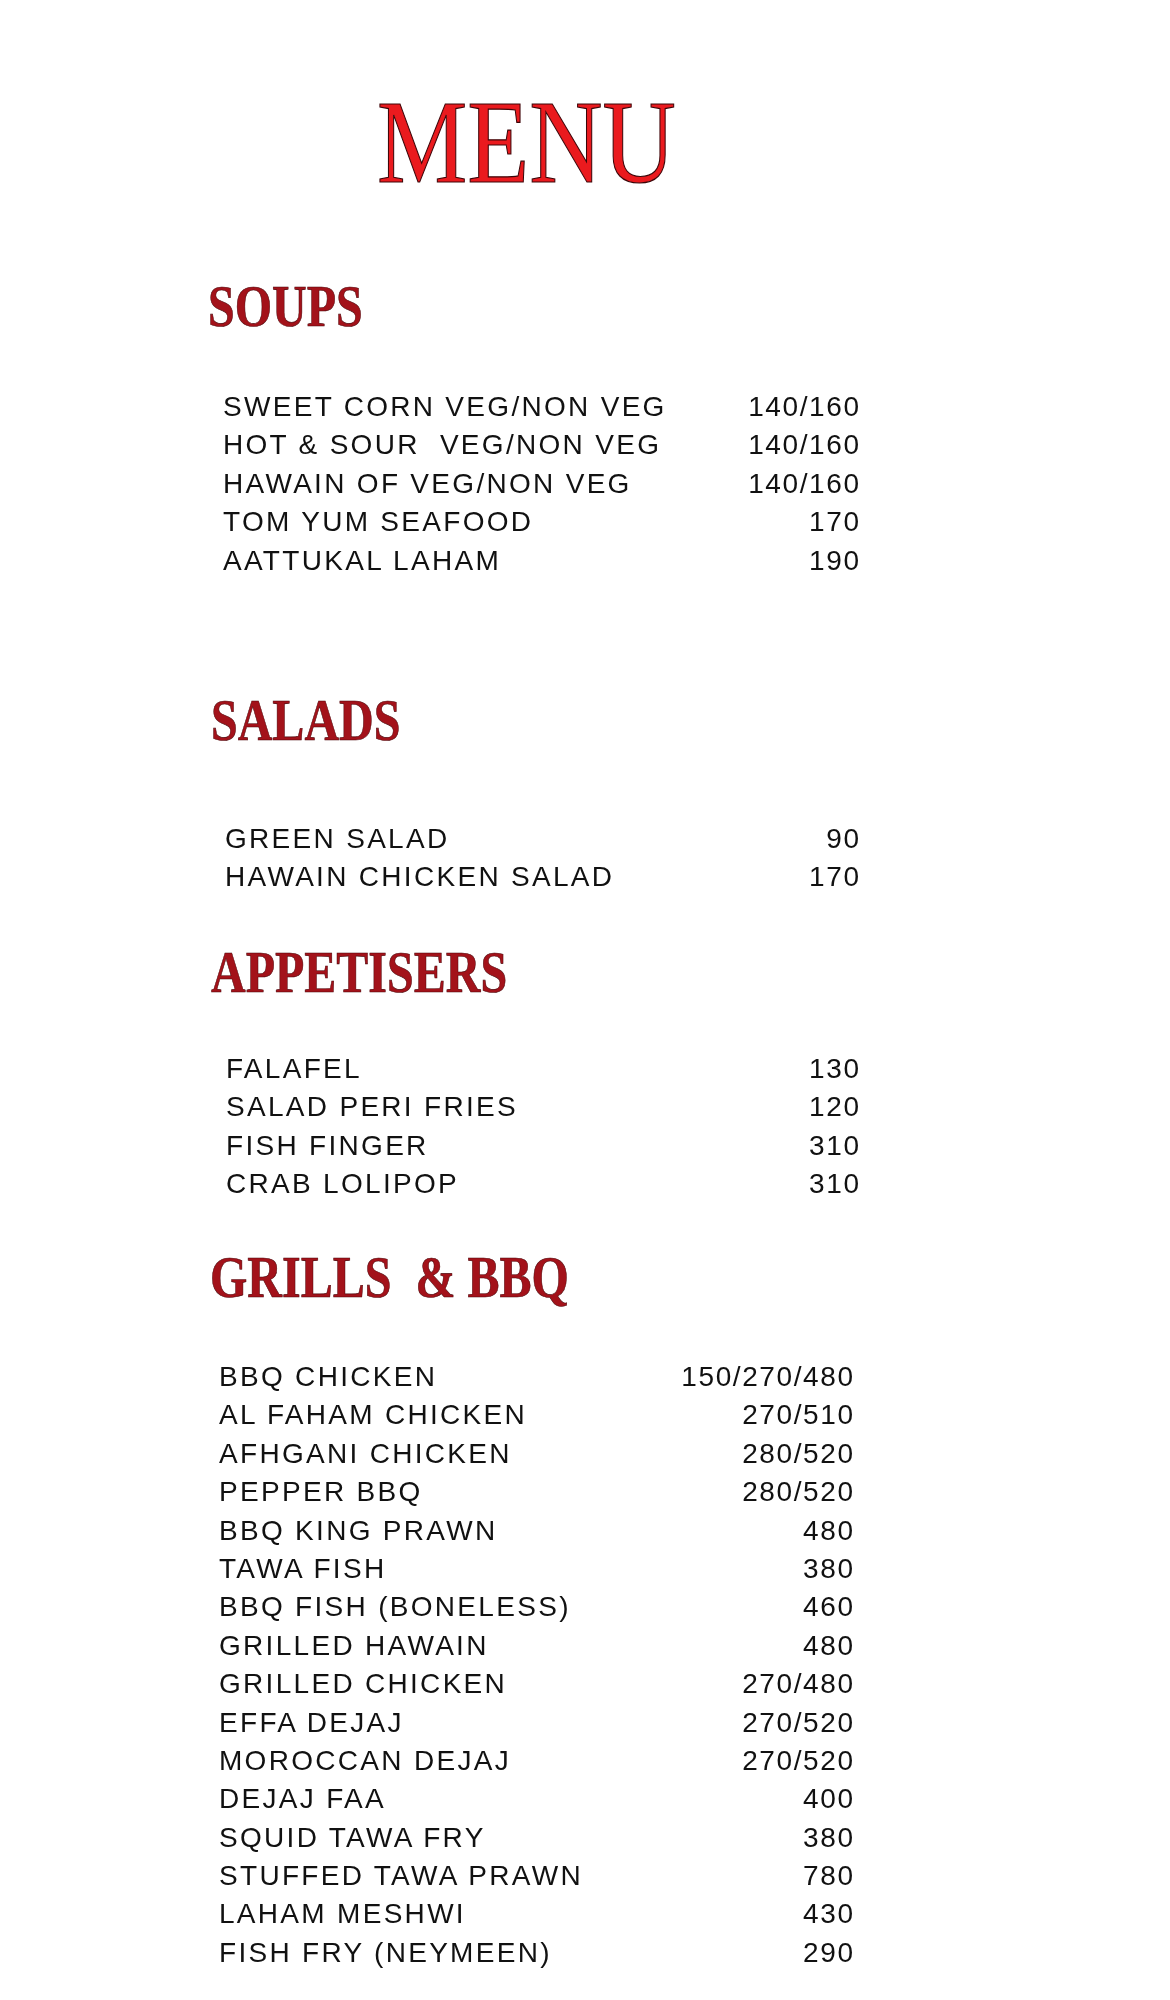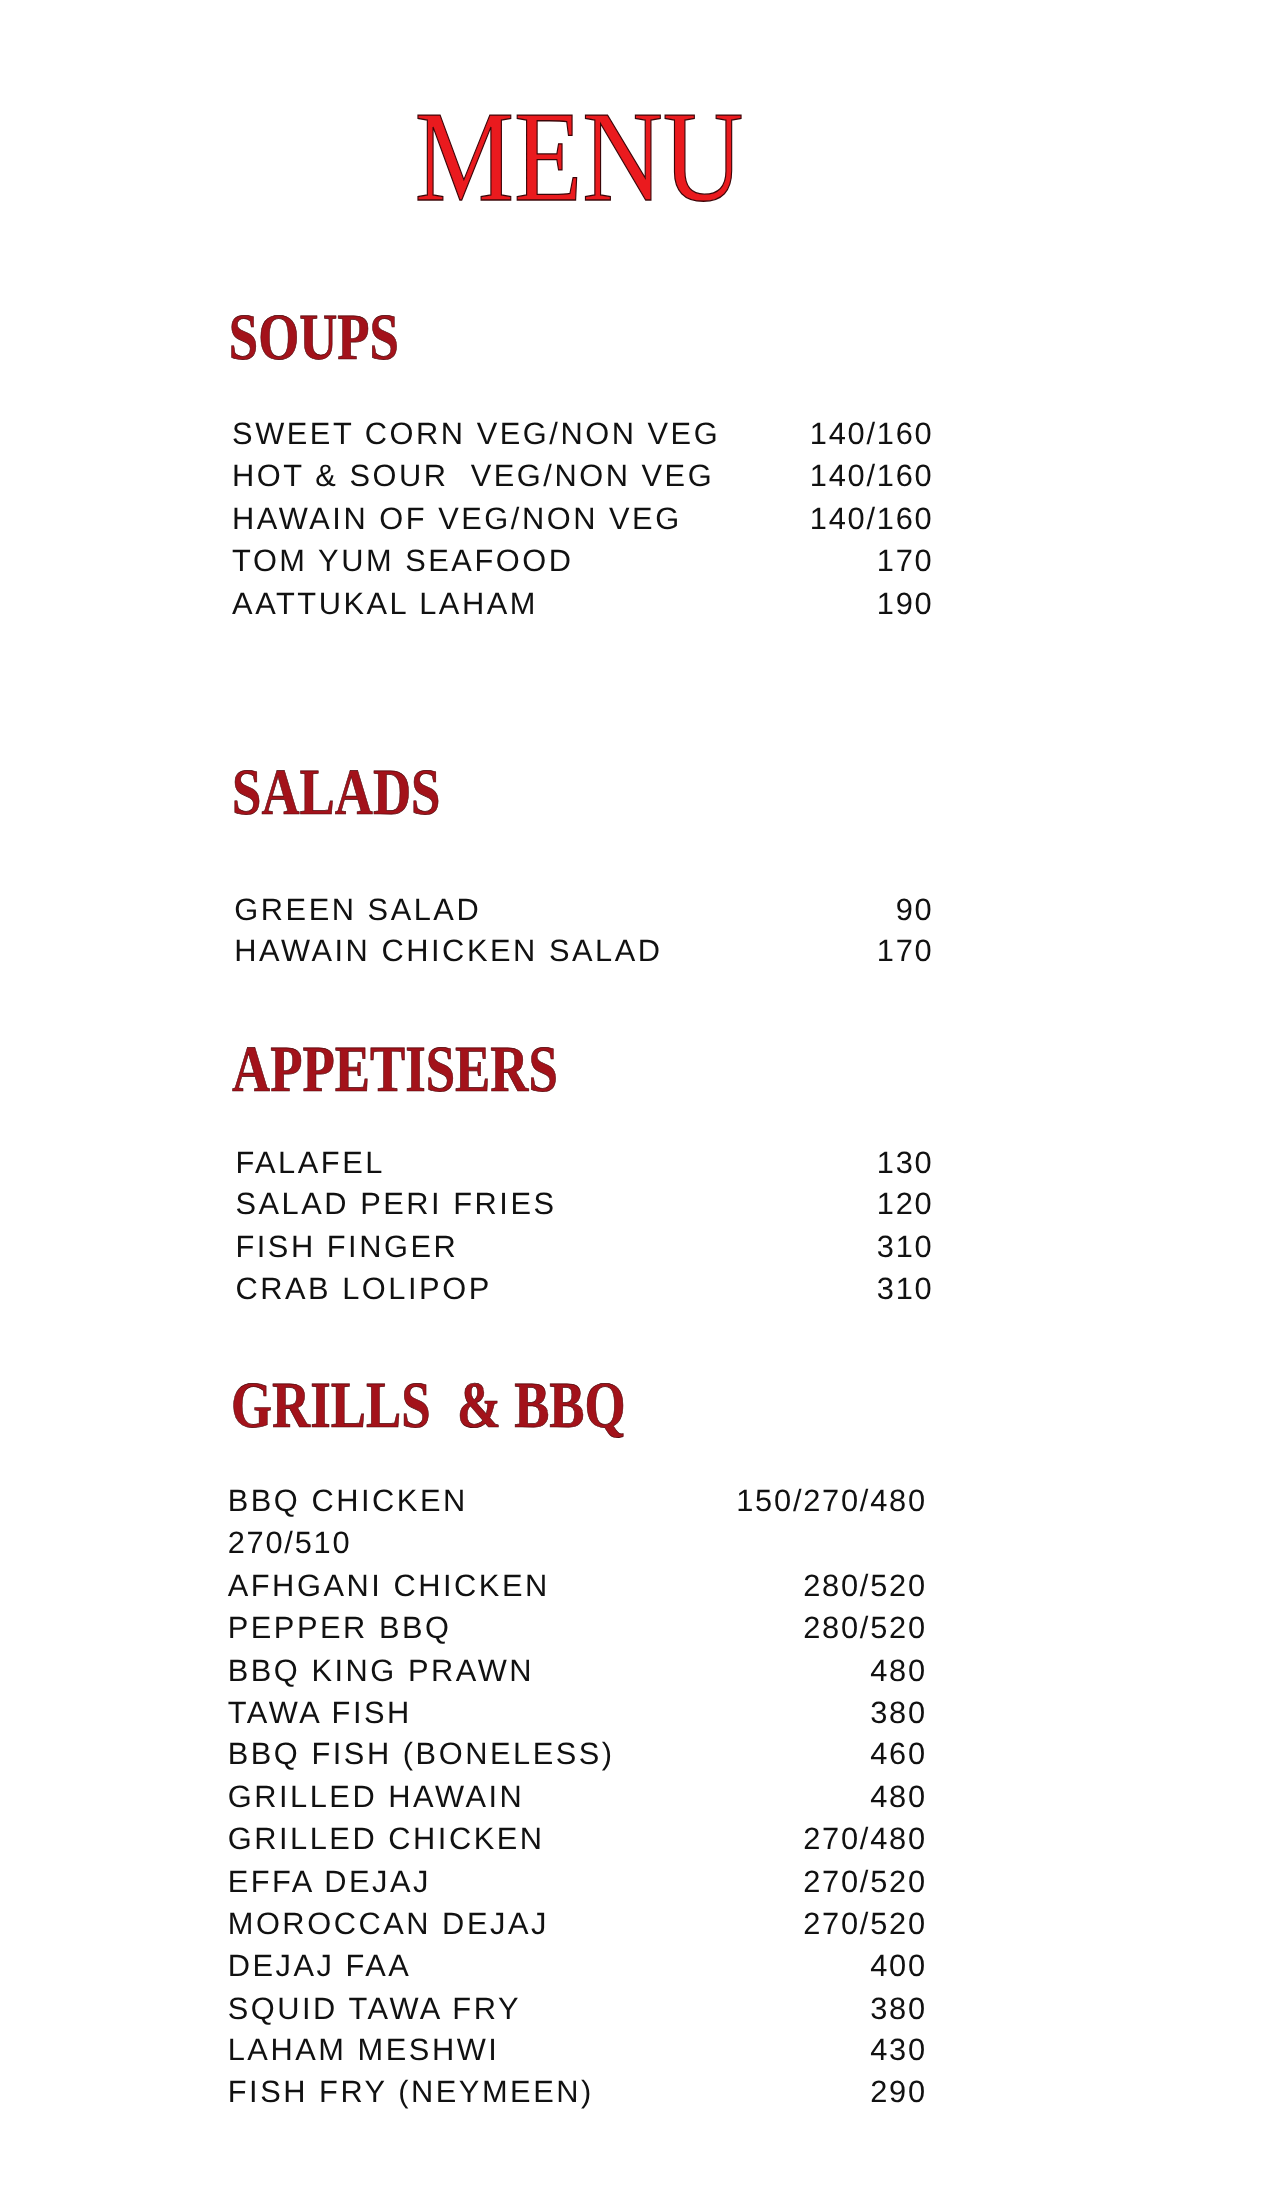--- a/index.html
+++ b/index.html
@@ -40,21 +40,21 @@
     color: #a3121a;
     transform: scaleX(0.8);
     transform-origin: left top;
     white-space: pre;
     -webkit-text-stroke: 0.6px #4a070b;
   }
   .item-list {
     position: absolute;
     left: 207px;
     width: 636px;
-    margin: 4px;
+    margin: 16px;
     padding: 0;
     list-style: none;
   }
   .item-row {
     display: flex;
     justify-content: space-between;
     align-items: baseline;
     height: 38.4px;
     line-height: 38px;
     font-family: "Liberation Sans", "DejaVu Sans", sans-serif;
@@ -90,27 +90,28 @@
 <ul class="item-list" style="top:1034px; left:210px; width:633px">
   <li class="item-row"><span class="item-name">FALAFEL</span><span class="item-price">130</span></li>
   <li class="item-row"><span class="item-name">SALAD PERI FRIES</span><span class="item-price">120</span></li>
   <li class="item-row"><span class="item-name">FISH FINGER</span><span class="item-price">310</span></li>
   <li class="item-row"><span class="item-name">CRAB LOLIPOP</span><span class="item-price">310</span></li>
 </ul>
 
 <h2 class="section-heading" style="top:1247px; left:210px">GRILLS  &amp; BBQ</h2>
 <ul class="item-list" style="top:1342px; left:203px; width:634px">
   <li class="item-row"><span class="item-name">BBQ CHICKEN</span><span class="item-price">150/270/480</span></li>
-  <li class="item-row"><span class="item-price">270/510</span></li>
+  <li class="item-row"><span class="item-name">AL FAHAM CHICKEN</span><span class="item-price">270/510</span></li>
   <li class="item-row"><span class="item-name">AFHGANI CHICKEN</span><span class="item-price">280/520</span></li>
   <li class="item-row"><span class="item-name">PEPPER BBQ</span><span class="item-price">280/520</span></li>
   <li class="item-row"><span class="item-name">BBQ KING PRAWN</span><span class="item-price">480</span></li>
   <li class="item-row"><span class="item-name">TAWA FISH</span><span class="item-price">380</span></li>
   <li class="item-row"><span class="item-name">BBQ FISH (BONELESS)</span><span class="item-price">460</span></li>
   <li class="item-row"><span class="item-name">GRILLED HAWAIN</span><span class="item-price">480</span></li>
   <li class="item-row"><span class="item-name">GRILLED CHICKEN</span><span class="item-price">270/480</span></li>
   <li class="item-row"><span class="item-name">EFFA DEJAJ</span><span class="item-price">270/520</span></li>
   <li class="item-row"><span class="item-name">MOROCCAN DEJAJ</span><span class="item-price">270/520</span></li>
   <li class="item-row"><span class="item-name">DEJAJ FAA</span><span class="item-price">400</span></li>
   <li class="item-row"><span class="item-name">SQUID TAWA FRY</span><span class="item-price">380</span></li>
+  <li class="item-row"><span class="item-name">STUFFED TAWA PRAWN</span><span class="item-price">780</span></li>
   <li class="item-row"><span class="item-name">LAHAM MESHWI</span><span class="item-price">430</span></li>
   <li class="item-row"><span class="item-name">FISH FRY (NEYMEEN)</span><span class="item-price">290</span></li>
 </ul>
 
 </body></html>

